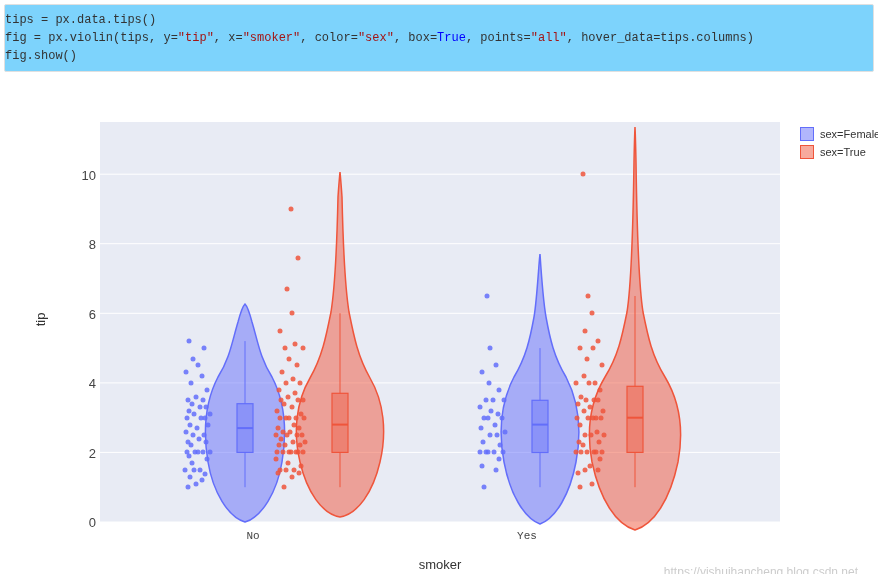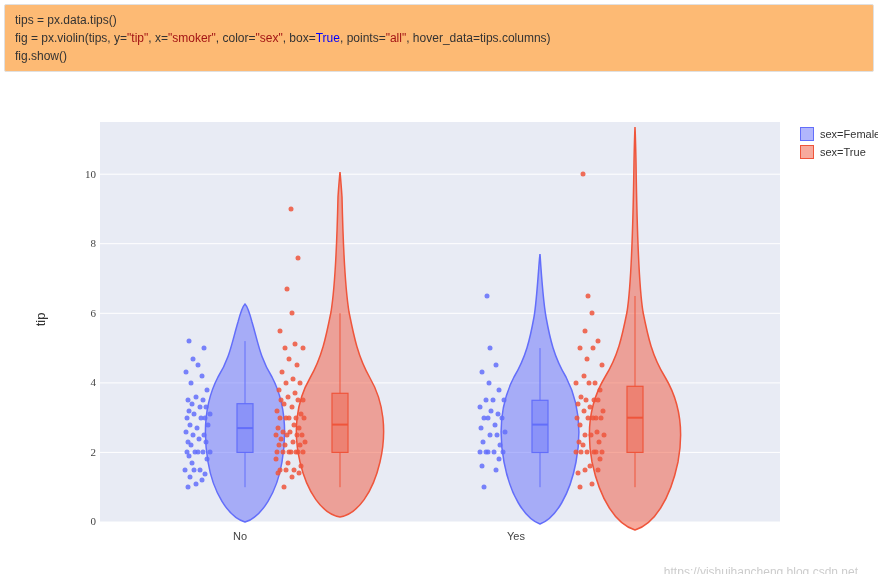--- a/index.html
+++ b/index.html
@@ -1,26 +1,26 @@
 <!DOCTYPE html>
 <html><head>
 <meta charset="utf-8">
 <style>
 * { box-sizing: border-box; margin: 0; padding: 0; }
 body { font-family: Consolas, monospace; font-size: 12px; background: #fff; width: 878px; }
-.code-block { background: #fdba74; border: 1px solid #e0e0e0; border-radius: 2px; padding: 6px 10px; margin: 4px; white-space: pre; font-family: Liberation Sans, sans-serif; line-height: 1.5; color: #333; }
+.code-block { background: #7dd3fc; border: 1px solid #e0e0e0; border-radius: 2px; padding: 6px 0; margin: 4px; white-space: pre; font-family: Liberation Mono, monospace; line-height: 1.5; color: #333; }
 .code-block .str { color: #a31515; }
 .code-block .bool { color: #0000ff; }
 .code-block .paren { color: #333; }
 .chart-wrap { position: relative; margin: 40px 20px 10px 60px; height: 470px; }
 .plot-area { position: absolute; left: 40px; top: 10px; width: 680px; height: 400px; background: #e8ebf4; }
 .y-axis-label { position: absolute; left: -26px; top: 200px; transform: rotate(-90deg); font-family: Arial, sans-serif; color: #333; font-size: 13px; }
 .x-axis-label { position: absolute; left: 40px; width: 680px; text-align: center; top: 445px; font-family: Arial, sans-serif; color: #333; font-size: 13px; }
-.y-tick { position: absolute; left: 16px; width: 20px; text-align: right; font-family: Liberation Serif, serif; font-size: 11px; color: #444; }
-.x-tick { position: absolute; top: 418px; font-family: Liberation Sans, sans-serif; font-size: 11px; color: #444; width: 40px; }
+.y-tick { position: absolute; left: 16px; width: 20px; text-align: right; font-family: Liberation Sans, sans-serif; font-size: 13px; color: #444; }
+.x-tick { position: absolute; top: 418px; font-family: Liberation Mono, monospace; font-size: 11px; color: #444; text-align: center; width: 40px; }
 .legend { position: absolute; left: 740px; top: 15px; font-family: Arial, sans-serif; font-size: 11px; color: #333; }
 .legend-item { display: flex; align-items: center; gap: 6px; margin-bottom: 4px; }
 .legend-swatch { width: 14px; height: 14px; border: 1px solid; }
 .legend-swatch.female { background: rgba(99,110,250,0.5); border-color: #636efa; }
 .legend-swatch.male { background: rgba(239,85,59,0.5); border-color: #ef553b; }
 .watermark { position: absolute; right: 0; bottom: 3px; color: #ccc; font-family: Arial, sans-serif; font-size: 12px; }
 svg.plot-svg { position: absolute; left: 0; top: 0; width: 100%; height: 100%; overflow: visible; }
 .violin-female { fill: rgba(99,110,250,0.5); stroke: #636efa; stroke-width: 1.5; }
 .violin-male { fill: rgba(239,85,59,0.5); stroke: #ef553b; stroke-width: 1.5; }
 .box-female { fill: rgba(99,110,250,0.4); stroke: #636efa; stroke-width: 1.2; }
@@ -31,20 +31,21 @@
 </head>
 <body>
 
 <div class="code-block"><span>tips = px.data.tips()</span>
 <span>fig = px.violin(tips, y=<span class="str">"tip"</span>, x=<span class="str">"smoker"</span>, color=<span class="str">"sex"</span>, box=<span class="bool">True</span>, points=<span class="str">"all"</span>, hover_data=tips.columns)</span>
 <span>fig.show<span class="paren">()</span></span></div>
 
 <div class="chart-wrap">
 
   <div class="y-axis-label">tip</div>
+  <div class="x-axis-label">smoker</div>
 
   <div class="plot-area">
     <svg class="plot-svg" viewBox="0 0 680 400">
 
       <g>
         <line x1="0" y1="400" x2="680" y2="400" stroke="#fff" stroke-width="1"></line>
         <line x1="0" y1="330.4" x2="680" y2="330.4" stroke="#fff" stroke-width="1"></line>
         <line x1="0" y1="260.9" x2="680" y2="260.9" stroke="#fff" stroke-width="1"></line>
         <line x1="0" y1="191.3" x2="680" y2="191.3" stroke="#fff" stroke-width="1"></line>
         <line x1="0" y1="121.7" x2="680" y2="121.7" stroke="#fff" stroke-width="1"></line>

